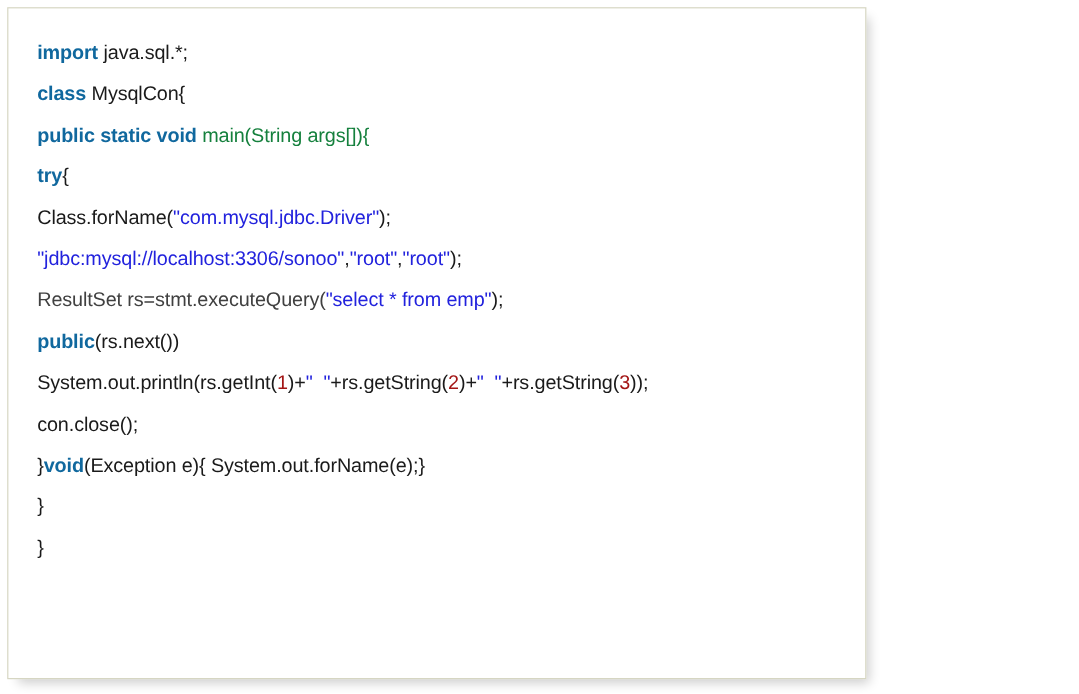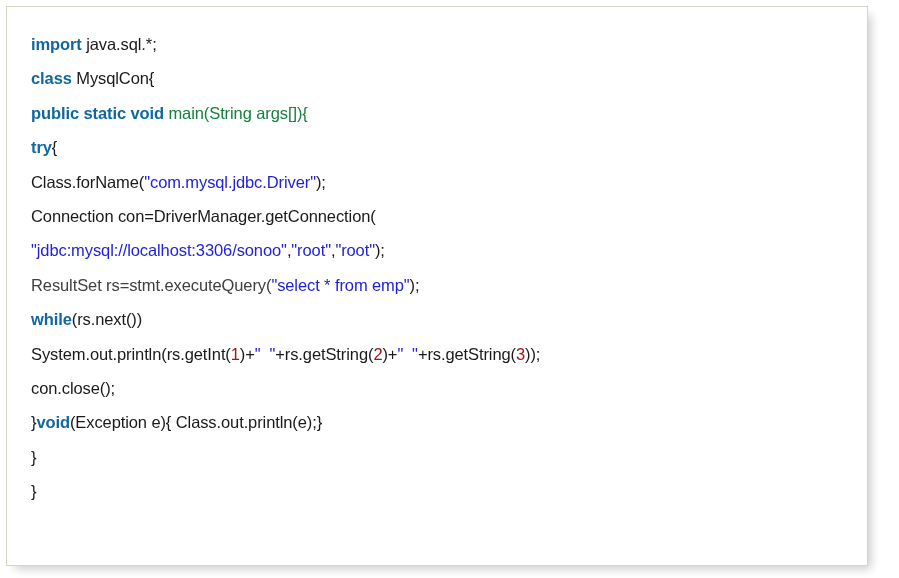--- a/index.html
+++ b/index.html
@@ -20,21 +20,21 @@
     width: 899px;
     height: 578px;
     background: #ffffff;
   }
 
   
   .code-card {
     position: absolute;
     left: 6px;
     top: 6px;
-    width: 862px;
+    width: 716px;
     height: 560px;
     box-sizing: border-box;
     background: #ffffff;
     border: 1px solid #d6d6c2;
     box-shadow: 6px 6px 9px -3px rgba(0,0,0,0.20);
   }
 
   .code-body {
     padding: 20px 0 0 24px;
   }
@@ -70,24 +70,23 @@
 <body>
 
 <div class="page">
   <div class="code-card" style="border-color: rgb(214, 214, 194); background: rgb(255, 255, 255);">
     <div class="code-body">
         <div class="code-line"><span class="tok-keyword" style="color: rgb(16, 104, 158);">import</span><span class="tok-plain" style="color: rgb(26, 26, 26);"> java.sql.*;</span></div>
         <div class="code-line"><span class="tok-keyword" style="color: rgb(16, 104, 158);">class</span><span class="tok-plain" style="color: rgb(26, 26, 26);"> MysqlCon{</span></div>
         <div class="code-line"><span class="tok-keyword" style="color: rgb(16, 104, 158);">public static void</span><span class="tok-plain" style="color: #15803d;"> main(String args[]){</span></div>
         <div class="code-line"><span class="tok-keyword" style="color: rgb(16, 104, 158);">try</span><span class="tok-plain" style="color: rgb(26, 26, 26);">{</span></div>
         <div class="code-line"><span class="tok-plain" style="color: rgb(26, 26, 26);">Class.forName(</span><span class="tok-string" style="color: rgb(34, 34, 221);">"com.mysql.jdbc.Driver"</span><span class="tok-plain" style="color: rgb(26, 26, 26);">);</span></div>
-        <div class="code-line"><span class="tok-plain" style="color: rgb(26, 26, 26);">Connection con=DriverManager.getConnection(</span></div>
         <div class="code-line"><span class="tok-string" style="color: rgb(34, 34, 221);">"jdbc:mysql://localhost:3306/sonoo"</span><span class="tok-plain" style="color: rgb(26, 26, 26);">,</span><span class="tok-string" style="color: rgb(34, 34, 221);">"root"</span><span class="tok-plain" style="color: rgb(26, 26, 26);">,</span><span class="tok-string" style="color: rgb(34, 34, 221);">"root"</span><span class="tok-plain" style="color: rgb(26, 26, 26);">);</span></div>
         <div class="code-line"><span class="tok-plain" style="color: #404040;">ResultSet rs=stmt.executeQuery(</span><span class="tok-string" style="color: rgb(34, 34, 221);">"select * from emp"</span><span class="tok-plain" style="color: rgb(26, 26, 26);">);</span></div>
-        <div class="code-line"><span class="tok-keyword" style="color: rgb(16, 104, 158);">while</span><span class="tok-plain" style="color: rgb(26, 26, 26);">(rs.next())</span></div>
+        <div class="code-line"><span class="tok-keyword" style="color: rgb(16, 104, 158);">public</span><span class="tok-plain" style="color: rgb(26, 26, 26);">(rs.next())</span></div>
         <div class="code-line"><span class="tok-plain" style="color: rgb(26, 26, 26);">System.out.println(rs.getInt(</span><span class="tok-number" style="color: rgb(163, 21, 21);">1</span><span class="tok-plain" style="color: rgb(26, 26, 26);">)+</span><span class="tok-string" style="color: rgb(34, 34, 221);">"  "</span><span class="tok-plain" style="color: rgb(26, 26, 26);">+rs.getString(</span><span class="tok-number" style="color: rgb(163, 21, 21);">2</span><span class="tok-plain" style="color: rgb(26, 26, 26);">)+</span><span class="tok-string" style="color: rgb(34, 34, 221);">"  "</span><span class="tok-plain" style="color: rgb(26, 26, 26);">+rs.getString(</span><span class="tok-number" style="color: rgb(163, 21, 21);">3</span><span class="tok-plain" style="color: rgb(26, 26, 26);">));</span></div>
         <div class="code-line"><span class="tok-plain" style="color: rgb(26, 26, 26);">con.close();</span></div>
-        <div class="code-line"><span class="tok-plain" style="color: rgb(26, 26, 26);">}</span><span class="tok-keyword" style="color: rgb(16, 104, 158);">void</span><span class="tok-plain" style="color: rgb(26, 26, 26);">(Exception e){ Class.out.println(e);}</span></div>
+        <div class="code-line"><span class="tok-plain" style="color: rgb(26, 26, 26);">}</span><span class="tok-keyword" style="color: rgb(16, 104, 158);">void</span><span class="tok-plain" style="color: rgb(26, 26, 26);">(Exception e){ System.out.forName(e);}</span></div>
         <div class="code-line"><span class="tok-plain" style="color: rgb(26, 26, 26);">}</span></div>
         <div class="code-line"><span class="tok-plain" style="color: rgb(26, 26, 26);">}</span></div>
       </div>
   </div>
 </div>
 
 </body></html>

